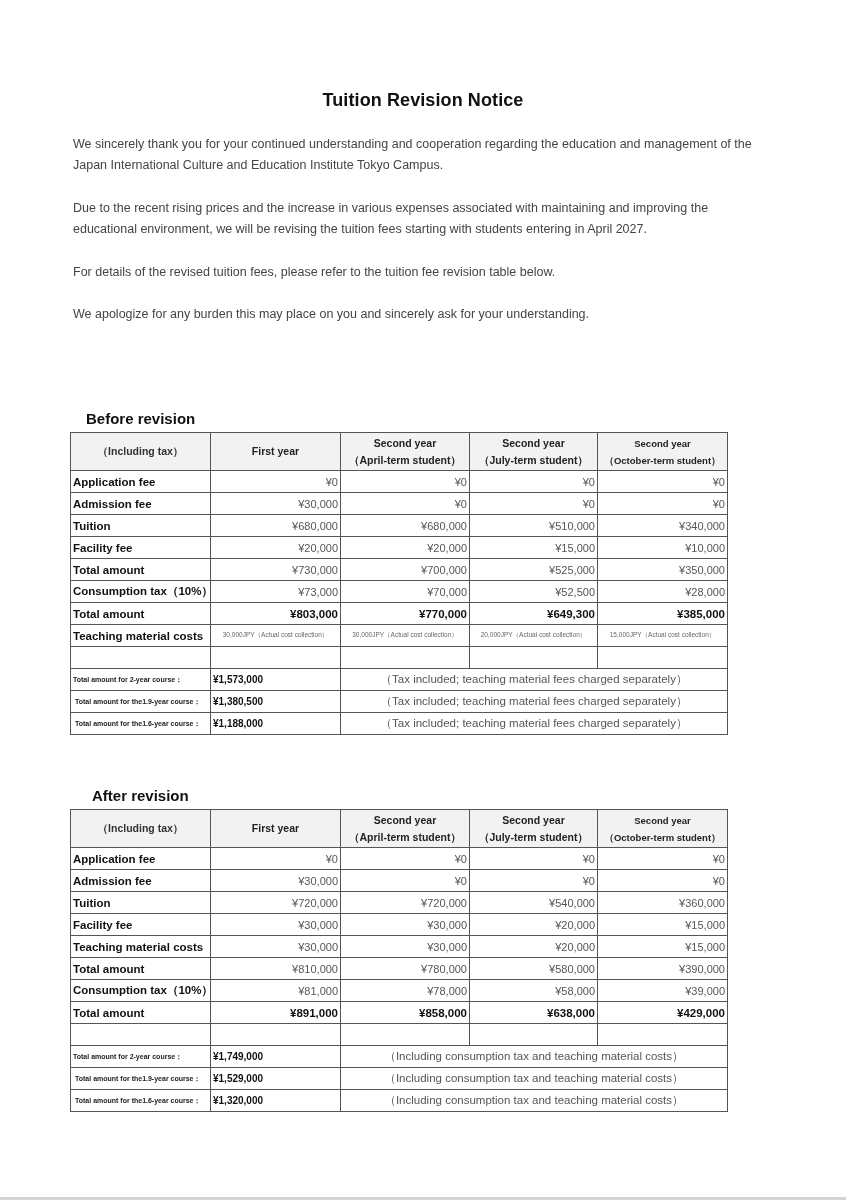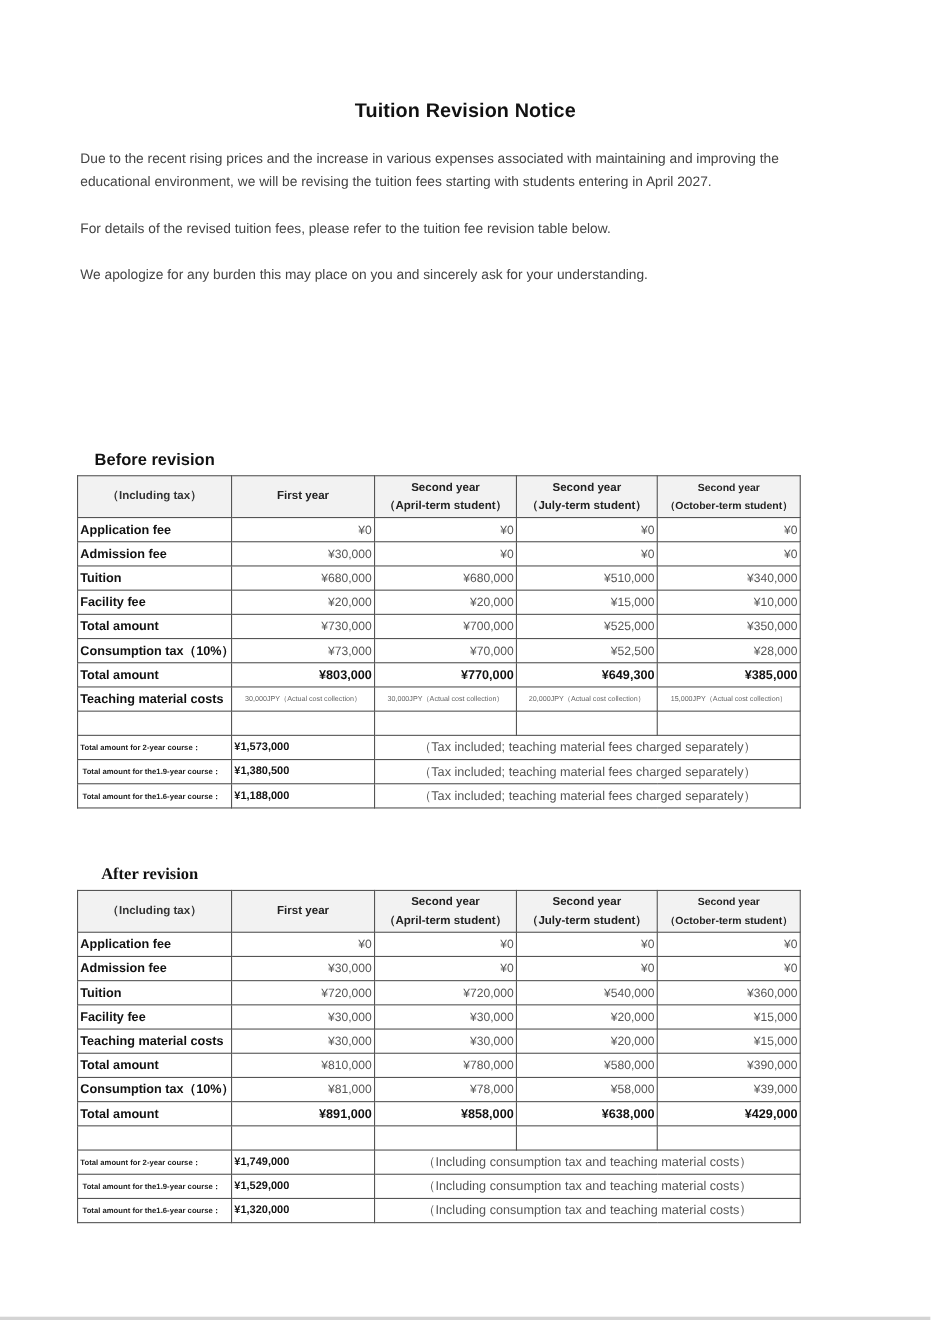--- a/index.html
+++ b/index.html
@@ -45,20 +45,21 @@
   tr.blank td { height: 22px; }
 
   .bottom-rule { position: absolute; left: 0; top: 1197px; width: 846px; height: 3px; background: #d4d4d4; }
 </style>
 </head>
 <body>
 
 <div class="title">Tuition Revision Notice</div>
 
 <div class="intro">
+  <p>We sincerely thank you for your continued understanding and cooperation regarding the education and management of the Japan International Culture and Education Institute Tokyo Campus.</p>
   <p>Due to the recent rising prices and the increase in various expenses associated with maintaining and improving the educational environment, we will be revising the tuition fees starting with students entering in April 2027.</p>
   <p>For details of the revised tuition fees, please refer to the tuition fee revision table below.</p>
   <p>We apologize for any burden this may place on you and sincerely ask for your understanding.</p>
 </div>
 
 <div class="section-title" style="left:86px; top:410px;">Before revision</div>
 
 <table class="fees" style="top:432px;">
   <colgroup>
     <col style="width:140px">
@@ -160,21 +161,21 @@
       <td class="sum-note" colspan="3">（Tax included; teaching material fees charged separately）</td>
     </tr>
     <tr>
       <td class="sum-label indent">Total amount for the1.6-year course：</td>
       <td class="sum-val">¥1,188,000</td>
       <td class="sum-note" colspan="3">（Tax included; teaching material fees charged separately）</td>
     </tr>
   </tbody>
 </table>
 
-<div class="section-title" style="left:92px; top:787px;font-family:Liberation Serif, serif;">After revision</div>
+<div class="section-title" style="left:92px; top:787px;">After revision</div>
 
 <table class="fees" style="top:809px;">
   <colgroup>
     <col style="width:140px">
       <col style="width:130px">
       <col style="width:129px">
       <col style="width:128px">
       <col style="width:130px">
   </colgroup>
   <thead>

